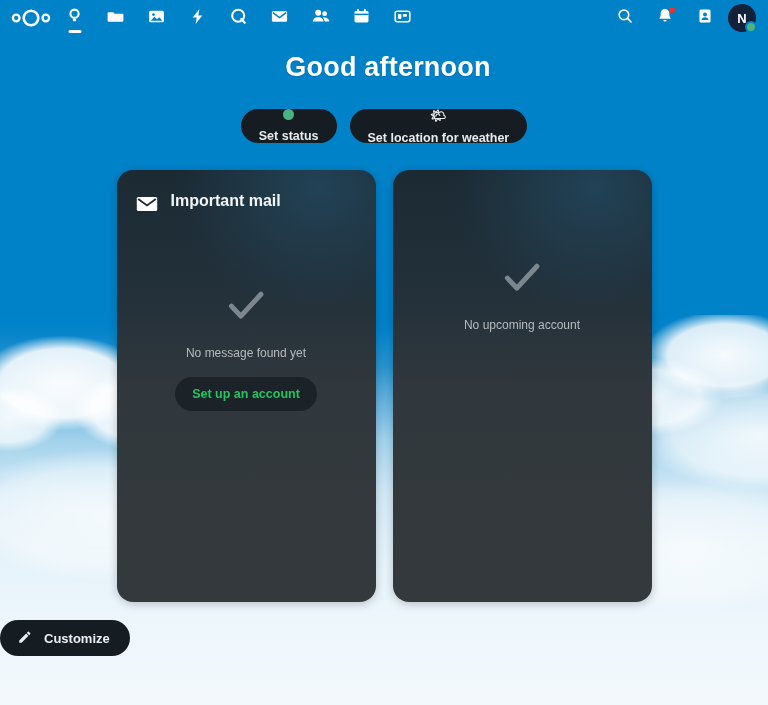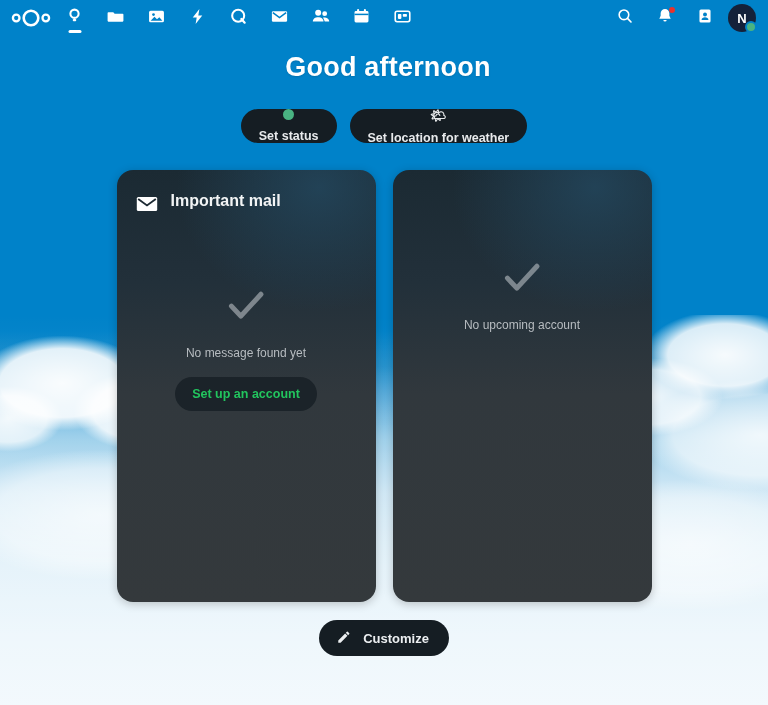--- a/index.html
+++ b/index.html
@@ -177,21 +177,21 @@
     color:#22c55e;
     font-size:12.5px;
     font-weight:700;
     cursor:pointer;
     font-family:"Liberation Sans", sans-serif;
   }
 
   
   .customize-row {
     position:relative; z-index:4;
-    display:flex; justify-content:center;
+    display:flex; 
     margin-top:18px;
   }
   .customize-btn {
     display:flex; align-items:center; gap:11px;
     height:36px;
     padding:0 20px 0 17px;
     border-radius:18px;
     border:none;
     background:#151d23;
     color:#eceff1;

